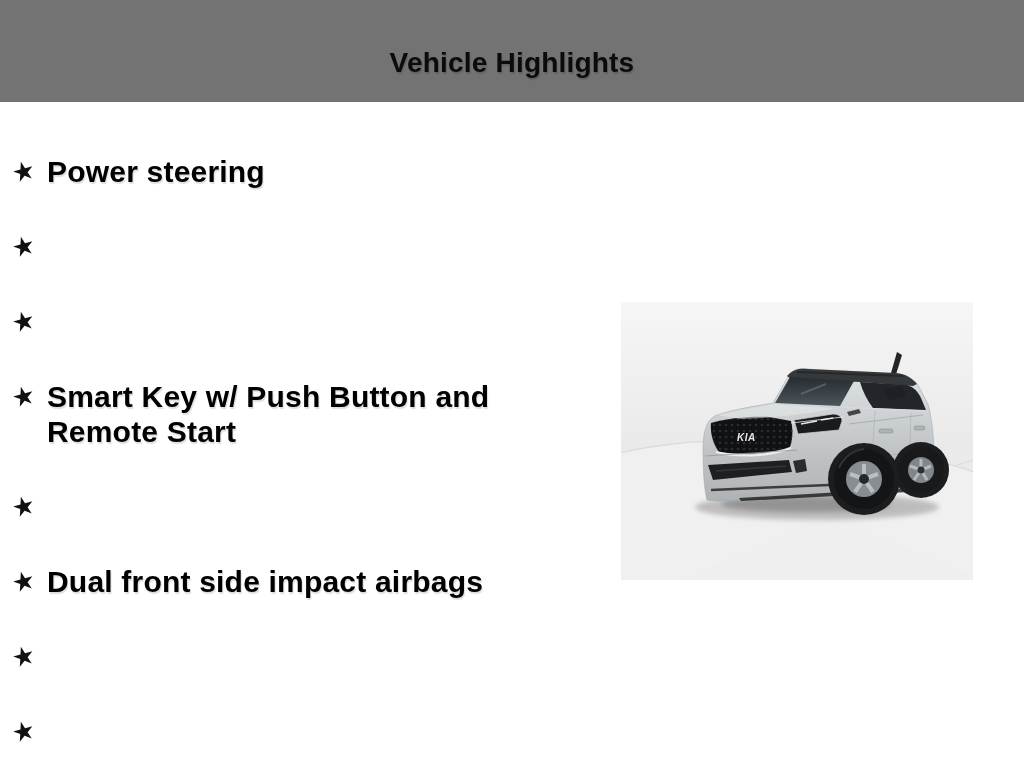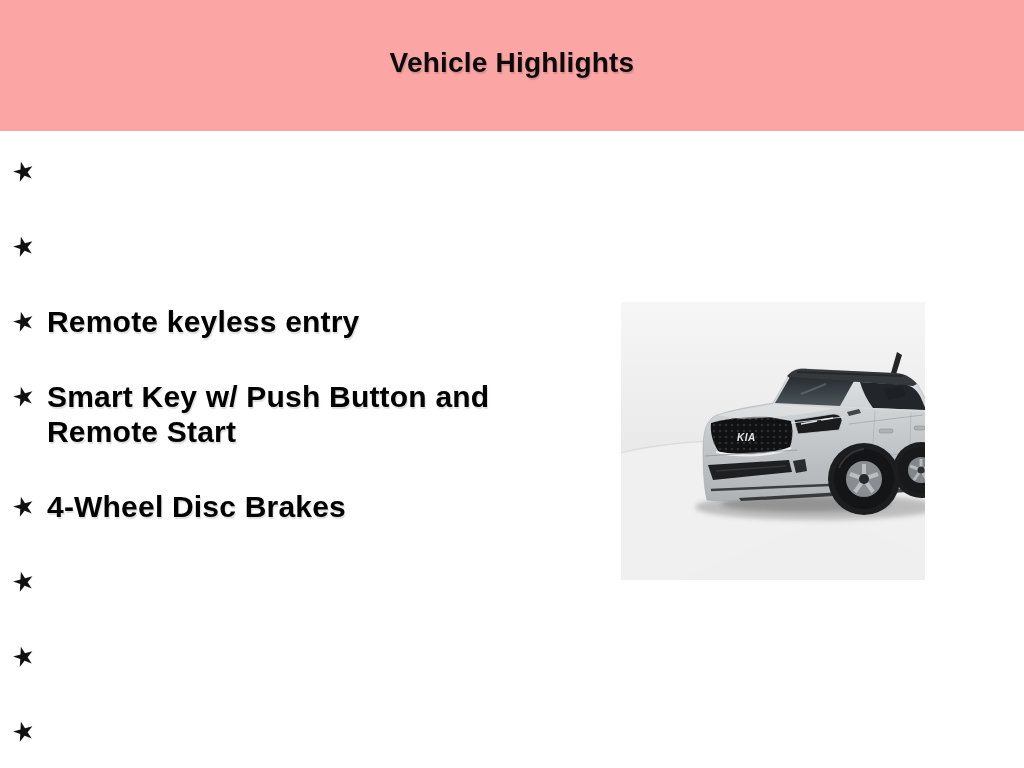--- a/index.html
+++ b/index.html
@@ -6,22 +6,22 @@
   .page{
     position:relative;
     width:1024px;height:768px;
     background:#ffffff;
     overflow:hidden;
     font-family:"Liberation Sans","DejaVu Sans",sans-serif;
   }
   
   .header{
     position:absolute;left:0;top:0;
-    width:1024px;height:131px;
-    background:#fca5a5;
+    width:1024px;height:102px;
+    background:#737373;
   }
   .header h1{
     margin:0;padding-top:47px;
     text-align:center;
     font-size:28px;line-height:32px;
     font-weight:bold;color:#0b0b0b;
     letter-spacing:0.2px;
     text-shadow:1px 2px 1px rgba(0,0,0,0.14);
   }
   
@@ -45,55 +45,55 @@
   .label{
     max-width:500px;
     font-size:30px;line-height:35px;
     font-weight:bold;color:#000000;
     letter-spacing:0.2px;
     text-shadow:1px 2px 1px rgba(0,0,0,0.13);
   }
   
   .photo{
     position:absolute;left:621px;top:302px;
-    width:304px;height:278px;
+    width:352px;height:278px;
     overflow:hidden;
   }
   .photo svg{display:block;}
 </style>
 </head>
 <body>
 
 <div class="page">
 
   <div class="header">
     <h1>Vehicle Highlights</h1>
   </div>
 
   <ul class="features">
     <li class="feature">
       <span class="star">★</span>
-    </li>
-    <li class="feature">
-      <span class="star">★</span>
-    </li>
-    <li class="feature">
-      <span class="star">★</span>
-      <span class="label">Remote keyless entry</span>
+      <span class="label">Power steering</span>
+    </li>
+    <li class="feature">
+      <span class="star">★</span>
+    </li>
+    <li class="feature">
+      <span class="star">★</span>
     </li>
     <li class="feature">
       <span class="star">★</span>
       <span class="label">Smart Key w/ Push Button and Remote Start</span>
     </li>
     <li class="feature">
       <span class="star">★</span>
-      <span class="label">4-Wheel Disc Brakes</span>
-    </li>
-    <li class="feature">
-      <span class="star">★</span>
+    </li>
+    <li class="feature">
+      <span class="star">★</span>
+      <span class="label">Dual front side impact airbags</span>
     </li>
     <li class="feature">
       <span class="star">★</span>
     </li>
     <li class="feature">
       <span class="star">★</span>
     </li>
   </ul>
 
   <div class="photo">

